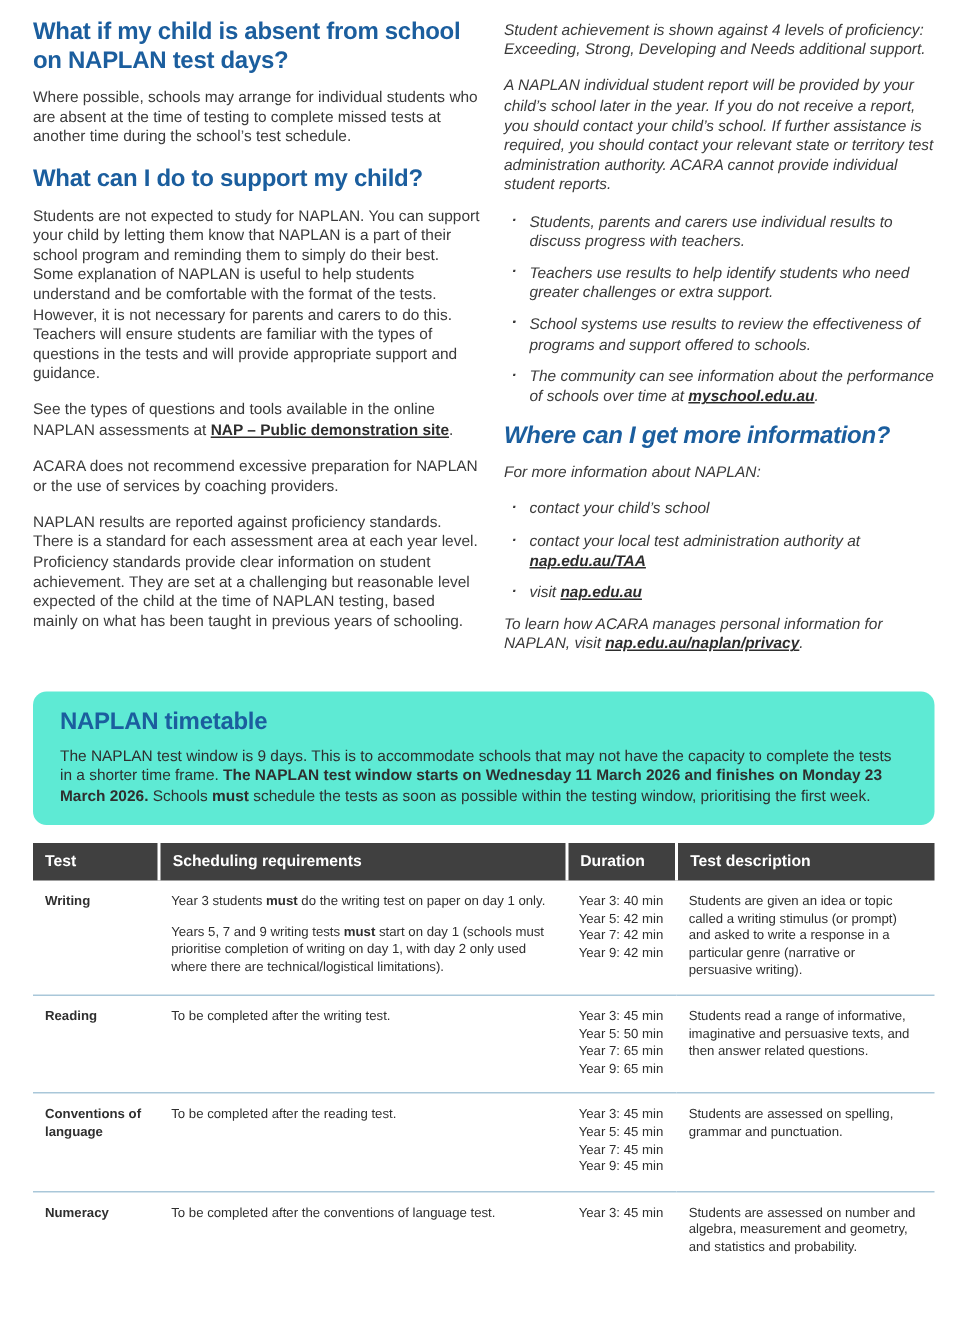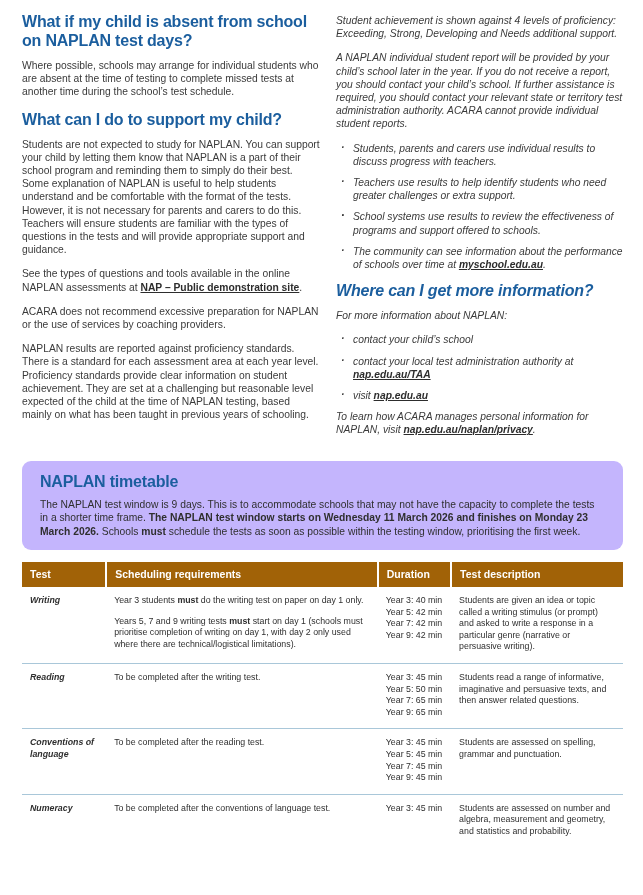--- a/index.html
+++ b/index.html
@@ -25,37 +25,37 @@
   .col-right > .paragraph:first-child { margin-top:4px; }
 
   .bullet-list { margin:0 0 4px 0; }
   .bullet-item { position:relative; padding-left:17px; margin:0 0 8px 0;
                  font-size:10.3px; line-height:13.2px; }
   .bullet-dot { position:absolute; left:5px; top:-1px; font-weight:bold; }
 
   .link { font-weight:bold; text-decoration:underline; color:#2d2d2d; cursor:pointer; }
 
   
-  .timetable-box { background:#c4b5fd; border-radius:9px; padding:12px 18px 11px 18px; margin-top:13px; }
+  .timetable-box { background:#5eead4; border-radius:9px; padding:12px 18px 11px 18px; margin-top:13px; }
   .timetable-title { color:#1b5e9e; font-size:16px; font-weight:bold; letter-spacing:-0.2px; margin:0 0 7px 0; }
   .timetable-text { font-size:10.3px; line-height:13.8px; color:#2f2f2f; margin:0; }
 
   
   table.schedule { width:100%; border-collapse:collapse; margin-top:12px; table-layout:fixed; }
   table.schedule thead th {
-    background:#a16207; color:#ffffff; font-size:10.5px; font-weight:bold;
+    background:#404040; color:#ffffff; font-size:10.5px; font-weight:bold;
     text-align:left; padding:6px 8px 7px 8px; border-left:2px solid #ffffff;
   }
   table.schedule thead th:first-child { border-left:none; }
   table.schedule tbody td {
     vertical-align:top; font-size:8.8px; line-height:11.6px; color:#2f2f2f;
     padding:8px 8px 10px 8px;
   }
   table.schedule tbody tr + tr td { border-top:1.5px solid #a9c7d9; }
-  td.cell-test { font-weight:bold; font-size:9.4px; color:#333333; padding-left:9px;font-style:italic; }
+  td.cell-test { font-weight:bold; font-size:9.4px; color:#333333; padding-left:9px; }
   td.cell-scheduling p { margin:0 0 9px 0; }
   td.cell-scheduling p:last-child { margin-bottom:0; }
   .duration-line { white-space:nowrap; }
 </style>
 </head>
 <body>
 
 <div class="page">
   <div class="columns">
     <div class="col-left" id="col-left">

